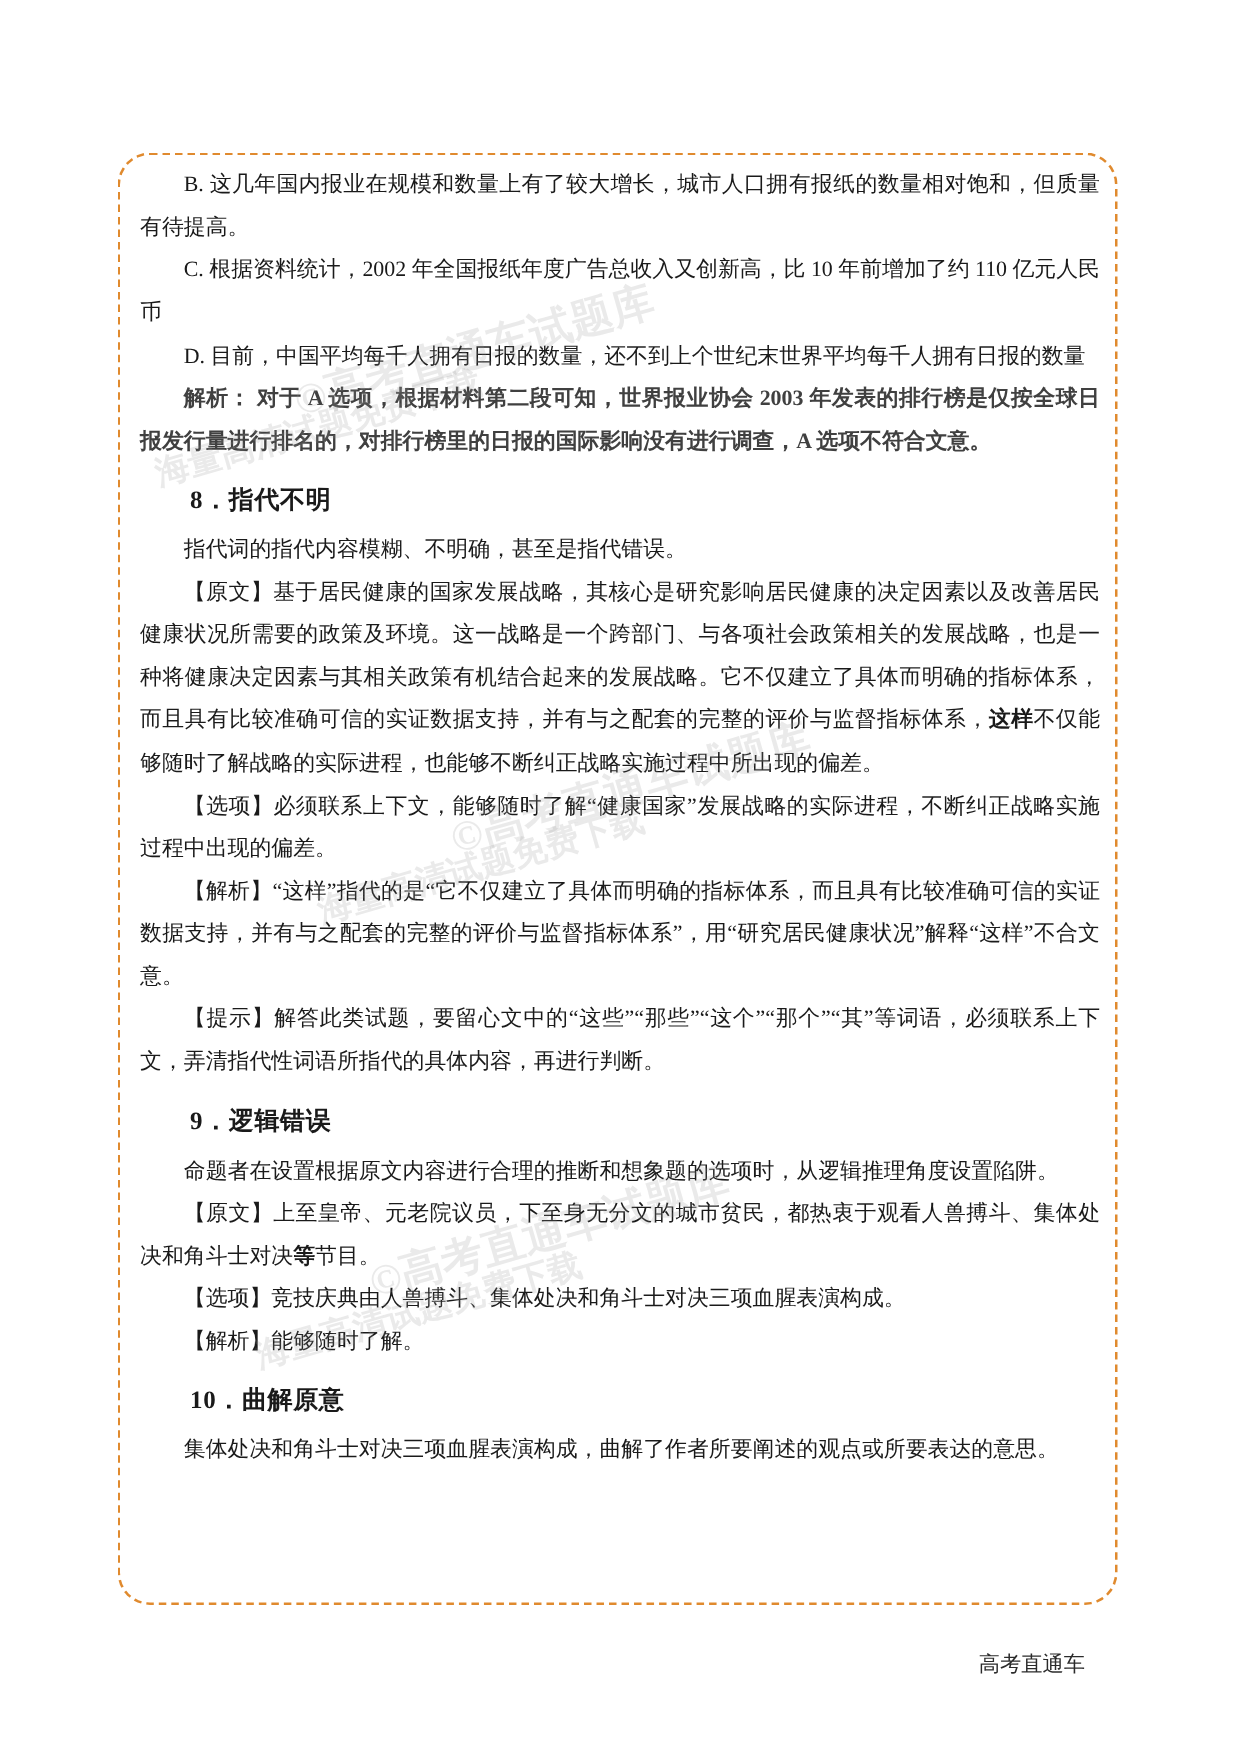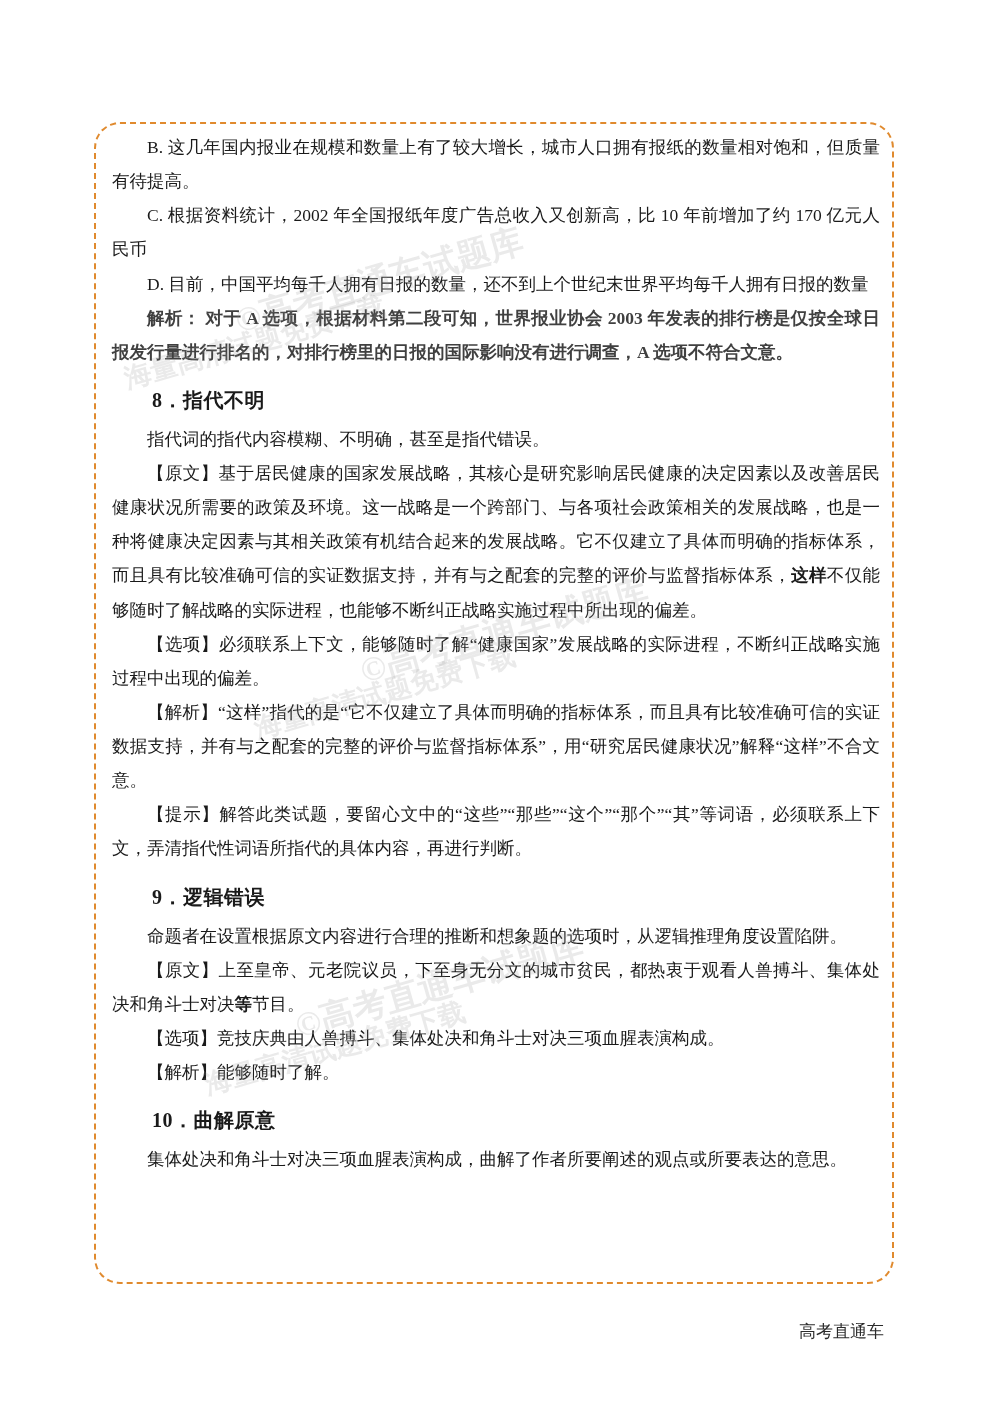--- a/index.html
+++ b/index.html
@@ -78,21 +78,21 @@
     text-indent: 2em;
     font-size: 20px;
     letter-spacing: 0.5px;
   }
 
   .label { font-weight: normal; margin-top: 16px; }
 
   
   .footer {
     position: absolute;
-    right: 108px;
+    right: 124px;
     bottom: 60px;
     font-size: 17px;
     color: #2b2b2b;
     font-family: "Liberation Serif", serif;
     z-index: 2;
   }
 </style>
 </head>
 <body>
 
@@ -105,21 +105,21 @@
   <div class="wm wm-b" style="left:250px; top:712px;">海量高清试题免费下载</div>
   <div class="wm wm-a" style="left:290px; top:1005px;">©高考直通车试题库</div>
   <div class="wm wm-b" style="left:200px; top:1068px;">海量高清试题免费下载</div>
 </div>
 
 <div class="content">
 
 
   <p class="para indent">B. 这几年国内报业在规模和数量上有了较大增长，城市人口拥有报纸的数量相对饱和，但质量有待提高。</p>
 
-  <p class="para indent">C. 根据资料统计，2002 年全国报纸年度广告总收入又创新高，比 10 年前增加了约 170 亿元人民币</p>
+  <p class="para indent">C. 根据资料统计，2002 年全国报纸年度广告总收入又创新高，比 10 年前增加了约 110 亿元人民币</p>
 
   <p class="para indent">D. 目前，中国平均每千人拥有日报的数量，还不到上个世纪末世界平均每千人拥有日报的数量</p>
 
   <p class="para indent red">解析：  对于 A 选项，根据材料第二段可知，世界报业协会 2003 年发表的排行榜是仅按全球日报发行量进行排名的，对排行榜里的日报的国际影响没有进行调查，A 选项不符合文意。</p>
 
   <p class="heading">8．指代不明</p>
 
   <p class="para indent">指代词的指代内容模糊、不明确，甚至是指代错误。</p>
 
   <p class="para indent"><span class="label">【原文】</span><span>基于居民健康的国家发展战略，其核心是研究影响居民健康的决定因素以及改善居民健康状况所需要的政策及环境。这一战略是一个跨部门、与各项社会政策相关的发展战略，也是一种将健康决定因素与其相关政策有机结合起来的发展战略。它不仅建立了具体而明确的指标体系，而且具有比较准确可信的实证数据支持，并有与之配套的完整的评价与监督指标体系，</span><span class="bold">这样</span><span>不仅能够随时了解战略的实际进程，也能够不断纠正战略实施过程中所出现的偏差。</span></p>

